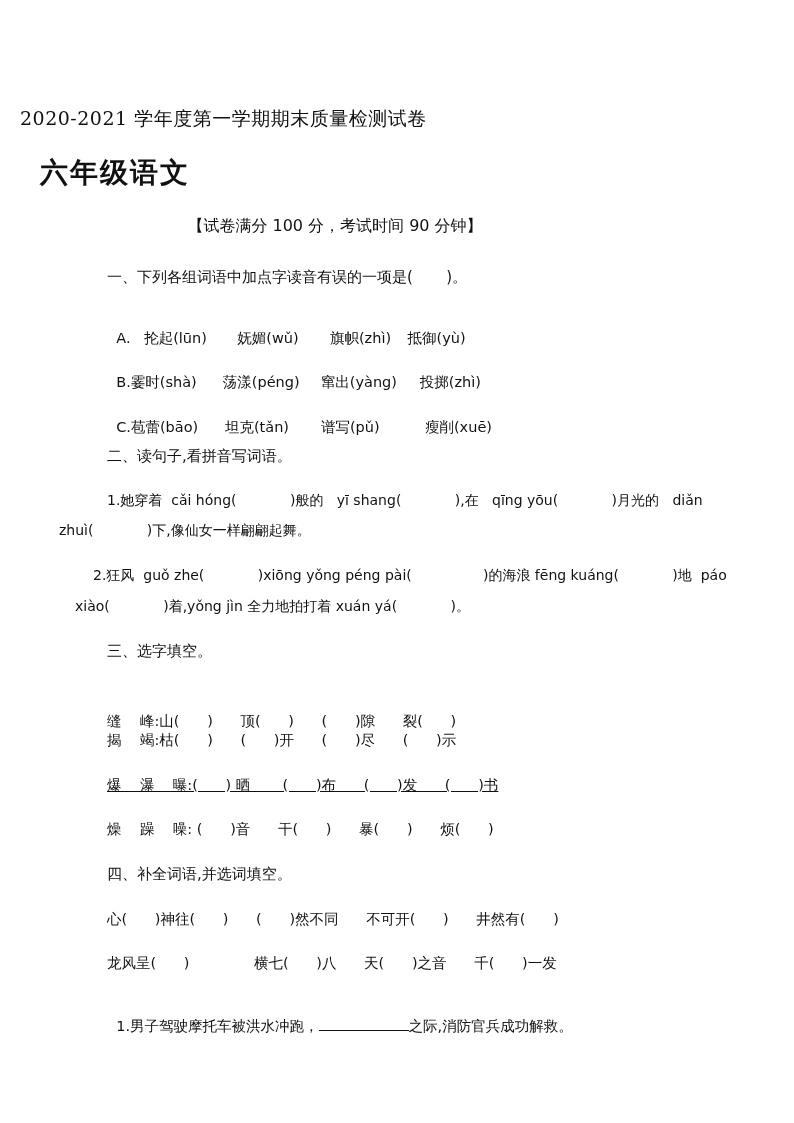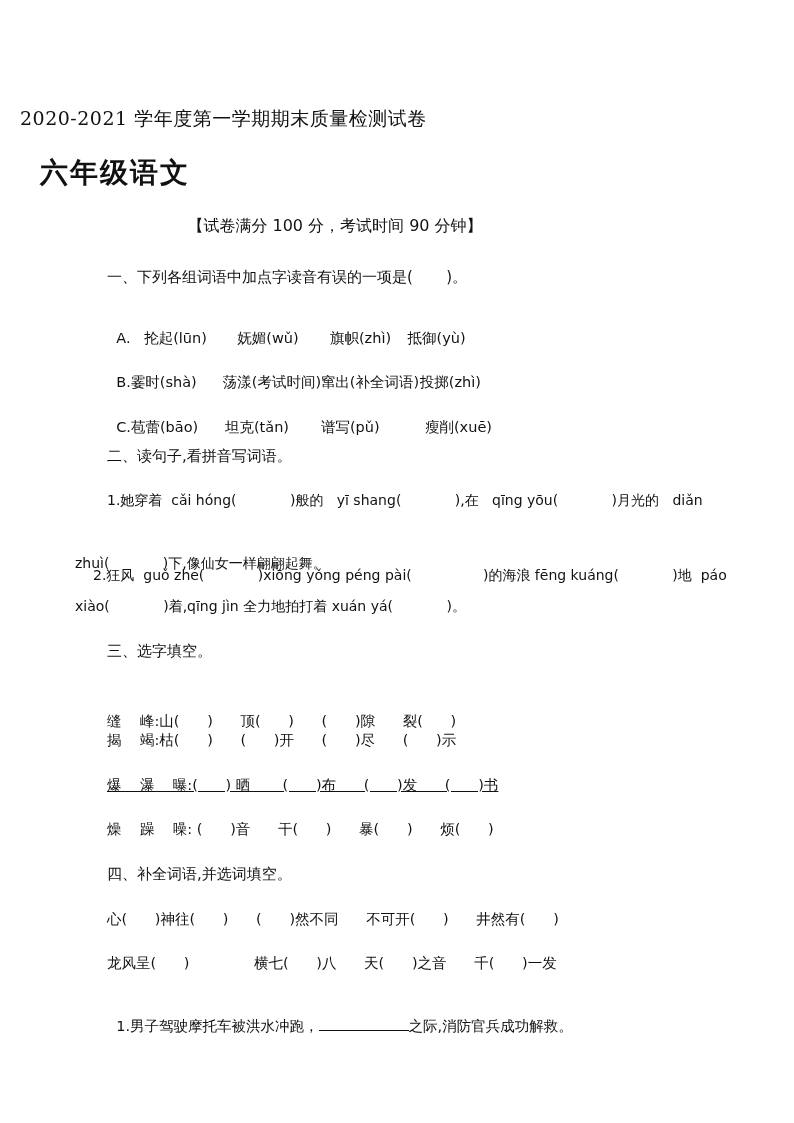--- a/index.html
+++ b/index.html
@@ -31,31 +31,31 @@
 <div class="abs exam-title">2020-2021 学年度第一学期期末质量检测试卷</div>
 <div class="abs subject-title">六年级语文</div>
 <div class="abs exam-info">【试卷满分 100 分，考试时间 90 分钟】</div>
 
 <div class="abs section" style="top:268px;">一、下列各组词语中加点字读音有误的一项是(       )。</div>
 
 <div class="abs line" style="top:313px;text-align:center;">
   <span>A.</span><span style="display:inline-block;width:90px">抡起(lūn)</span><span style="display:inline-block;width:91px;margin-left:2px">妩媚(wǔ)</span><span style="display:inline-block;width:94px">旗帜(zhì)</span><span>抵御(yù)</span>
 </div>
 <div class="abs line" style="top:357px;">
-  <span>B.</span><span style="display:inline-block;width:92px">霎时(shà)</span><span style="display:inline-block;width:98px">荡漾(考试时间)</span><span style="display:inline-block;width:99px">窜出(补全词语)</span><span>投掷(zhì)</span>
+  <span>B.</span><span style="display:inline-block;width:92px">霎时(shà)</span><span style="display:inline-block;width:98px">荡漾(péng)</span><span style="display:inline-block;width:99px">窜出(yàng)</span><span>投掷(zhì)</span>
 </div>
 <div class="abs line" style="top:402px;">
   <span>C.</span><span style="display:inline-block;width:94px">苞蕾(bāo)</span><span style="display:inline-block;width:96px">坦克(tǎn)</span><span style="display:inline-block;width:104px">谱写(pǔ)</span><span>瘦削(xuē)</span>
 </div>
 
 <div class="abs section" style="top:447px;">二、读句子,看拼音写词语。</div>
 <div class="abs line" style="top:492px; left:107px; font-size:14px;">1.她穿着  cǎi hóng(            )般的   yī shang(            ),在   qīng yōu(            )月光的   diǎn</div>
-<div class="abs line" style="top:522px; left:75px; font-size:14px;margin-top:33px;">zhuì(            )下,像仙女一样翩翩起舞。</div>
+<div class="abs line" style="top:522px; left:59px; font-size:14px;">zhuì(            )下,像仙女一样翩翩起舞。</div>
 <div class="abs line" style="top:567px; left:93px; font-size:14px;">2.狂风  guǒ zhe(            )xiōng yǒng péng pài(                )的海浪 fēng kuáng(            )地  páo</div>
-<div class="abs line" style="top:598px; left:75px; font-size:14px;">xiào(            )着,qīng jìn 全力地拍打着 xuán yá(            )。</div>
+<div class="abs line" style="top:598px; left:75px; font-size:14px;">xiào(            )着,yǒng jìn 全力地拍打着 xuán yá(            )。</div>
 
 <div class="abs section" style="top:642px;">三、选字填空。</div>
 <div class="abs line" style="top:687px;margin-top:25px;">缝    峰:山(      )      顶(      )      (      )隙      裂(      )</div>
 <div class="abs line" style="top:731px;">揭    竭:枯(      )      (      )开      (      )尽      (      )示</div>
 <div class="abs line" style="top:776px;text-decoration:underline;">爆    瀑    曝:(      ) 晒       (      )布      (      )发      (      )书</div>
 <div class="abs line" style="top:820px;text-align:right;">燥    躁    噪: (      )音      干(      )      暴(      )      烦(      )</div>
 
 <div class="abs section" style="top:865px;">四、补全词语,并选词填空。</div>
 <div class="abs line" style="top:910px;">心(      )神往(      )      (      )然不同      不可开(      )      井然有(      )</div>
 <div class="abs line" style="top:954px;">龙风呈(      )              横七(      )八      天(      )之音      千(      )一发</div>

